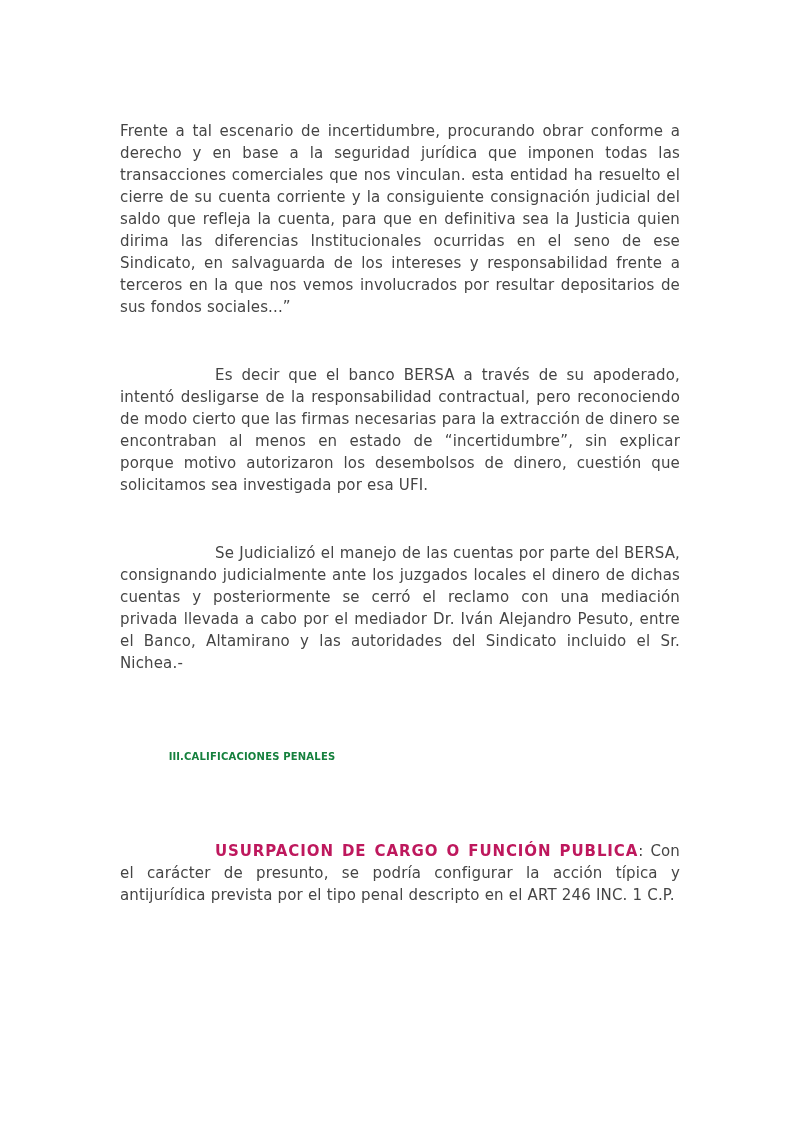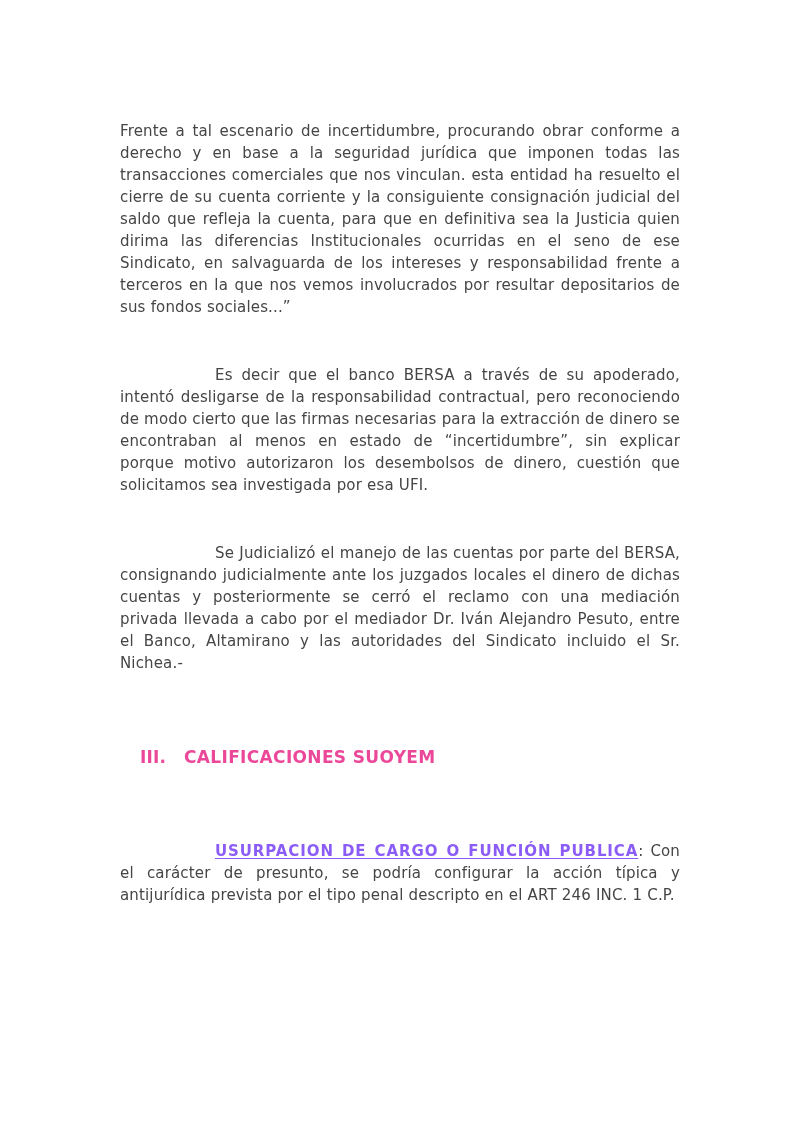--- a/index.html
+++ b/index.html
@@ -50,44 +50,44 @@
 
   
   .gap {
     height: 30px;
   }
 
   
   .heading-row {
     display: flex;
     align-items: baseline;
-    font-size: 17px;
+    font-size: 10px;
     line-height: 30px;
     font-weight: bold;
-    color: #ec4899;
+    color: #15803d;
     letter-spacing: 0.01em;
+    text-align: right;
   }
   .heading-num {
     width: 44px;
     flex: 0 0 44px;
     margin-left: 28px;
     font-weight: bold;
   }
   .heading-text {
     font-weight: bold;
     letter-spacing: 0.02em;
   }
 
   
   .u-bold {
     font-weight: bold;
-    text-decoration: underline;
     text-underline-offset: 2px;
     letter-spacing: 0.06em;
-    color: #8b5cf6;
+    color: #be185d;
   }
 </style>
 </head>
 <body>
 
 <div class="page">
   <div class="page-body">
 
     <p class="para">Frente a tal escenario de incertidumbre, procurando obrar conforme a derecho y en base a la seguridad jurídica que imponen todas las transacciones comerciales que nos vinculan. esta entidad ha resuelto el cierre de su cuenta corriente y la consiguiente consignación judicial del saldo que refleja la cuenta, para que en definitiva sea la Justicia quien dirima las diferencias Institucionales ocurridas en el seno de ese Sindicato, en salvaguarda de los intereses y responsabilidad frente a terceros en la que nos vemos involucrados por resultar depositarios de sus fondos sociales...”</p>
 
@@ -99,21 +99,21 @@
 
     <p class="para indent">Se Judicializó el manejo de las cuentas por parte del BERSA, consignando judicialmente ante los juzgados locales el dinero de dichas cuentas y posteriormente se cerró el reclamo con una mediación privada llevada a cabo por el mediador Dr. Iván Alejandro Pesuto, entre el Banco, Altamirano y las autoridades del Sindicato incluido el Sr. Nichea.-</p>
 
     <div class="gap"></div>
 
 
     <div class="gap"></div>
 
     <div class="heading-row">
       <span class="heading-num">III.</span>
-      <span class="heading-text">CALIFICACIONES SUOYEM</span>
+      <span class="heading-text">CALIFICACIONES PENALES</span>
     </div>
 
     <div class="gap"></div>
 
 
     <div class="gap"></div>
 
     <p class="para indent"><span class="u-bold">USURPACION DE CARGO O FUNCIÓN PUBLICA</span><span>: Con el carácter de presunto, se podría configurar la acción típica y antijurídica prevista por el tipo penal descripto en el ART 246 INC. 1 C.P.</span></p>
 
     <div class="gap"></div>

